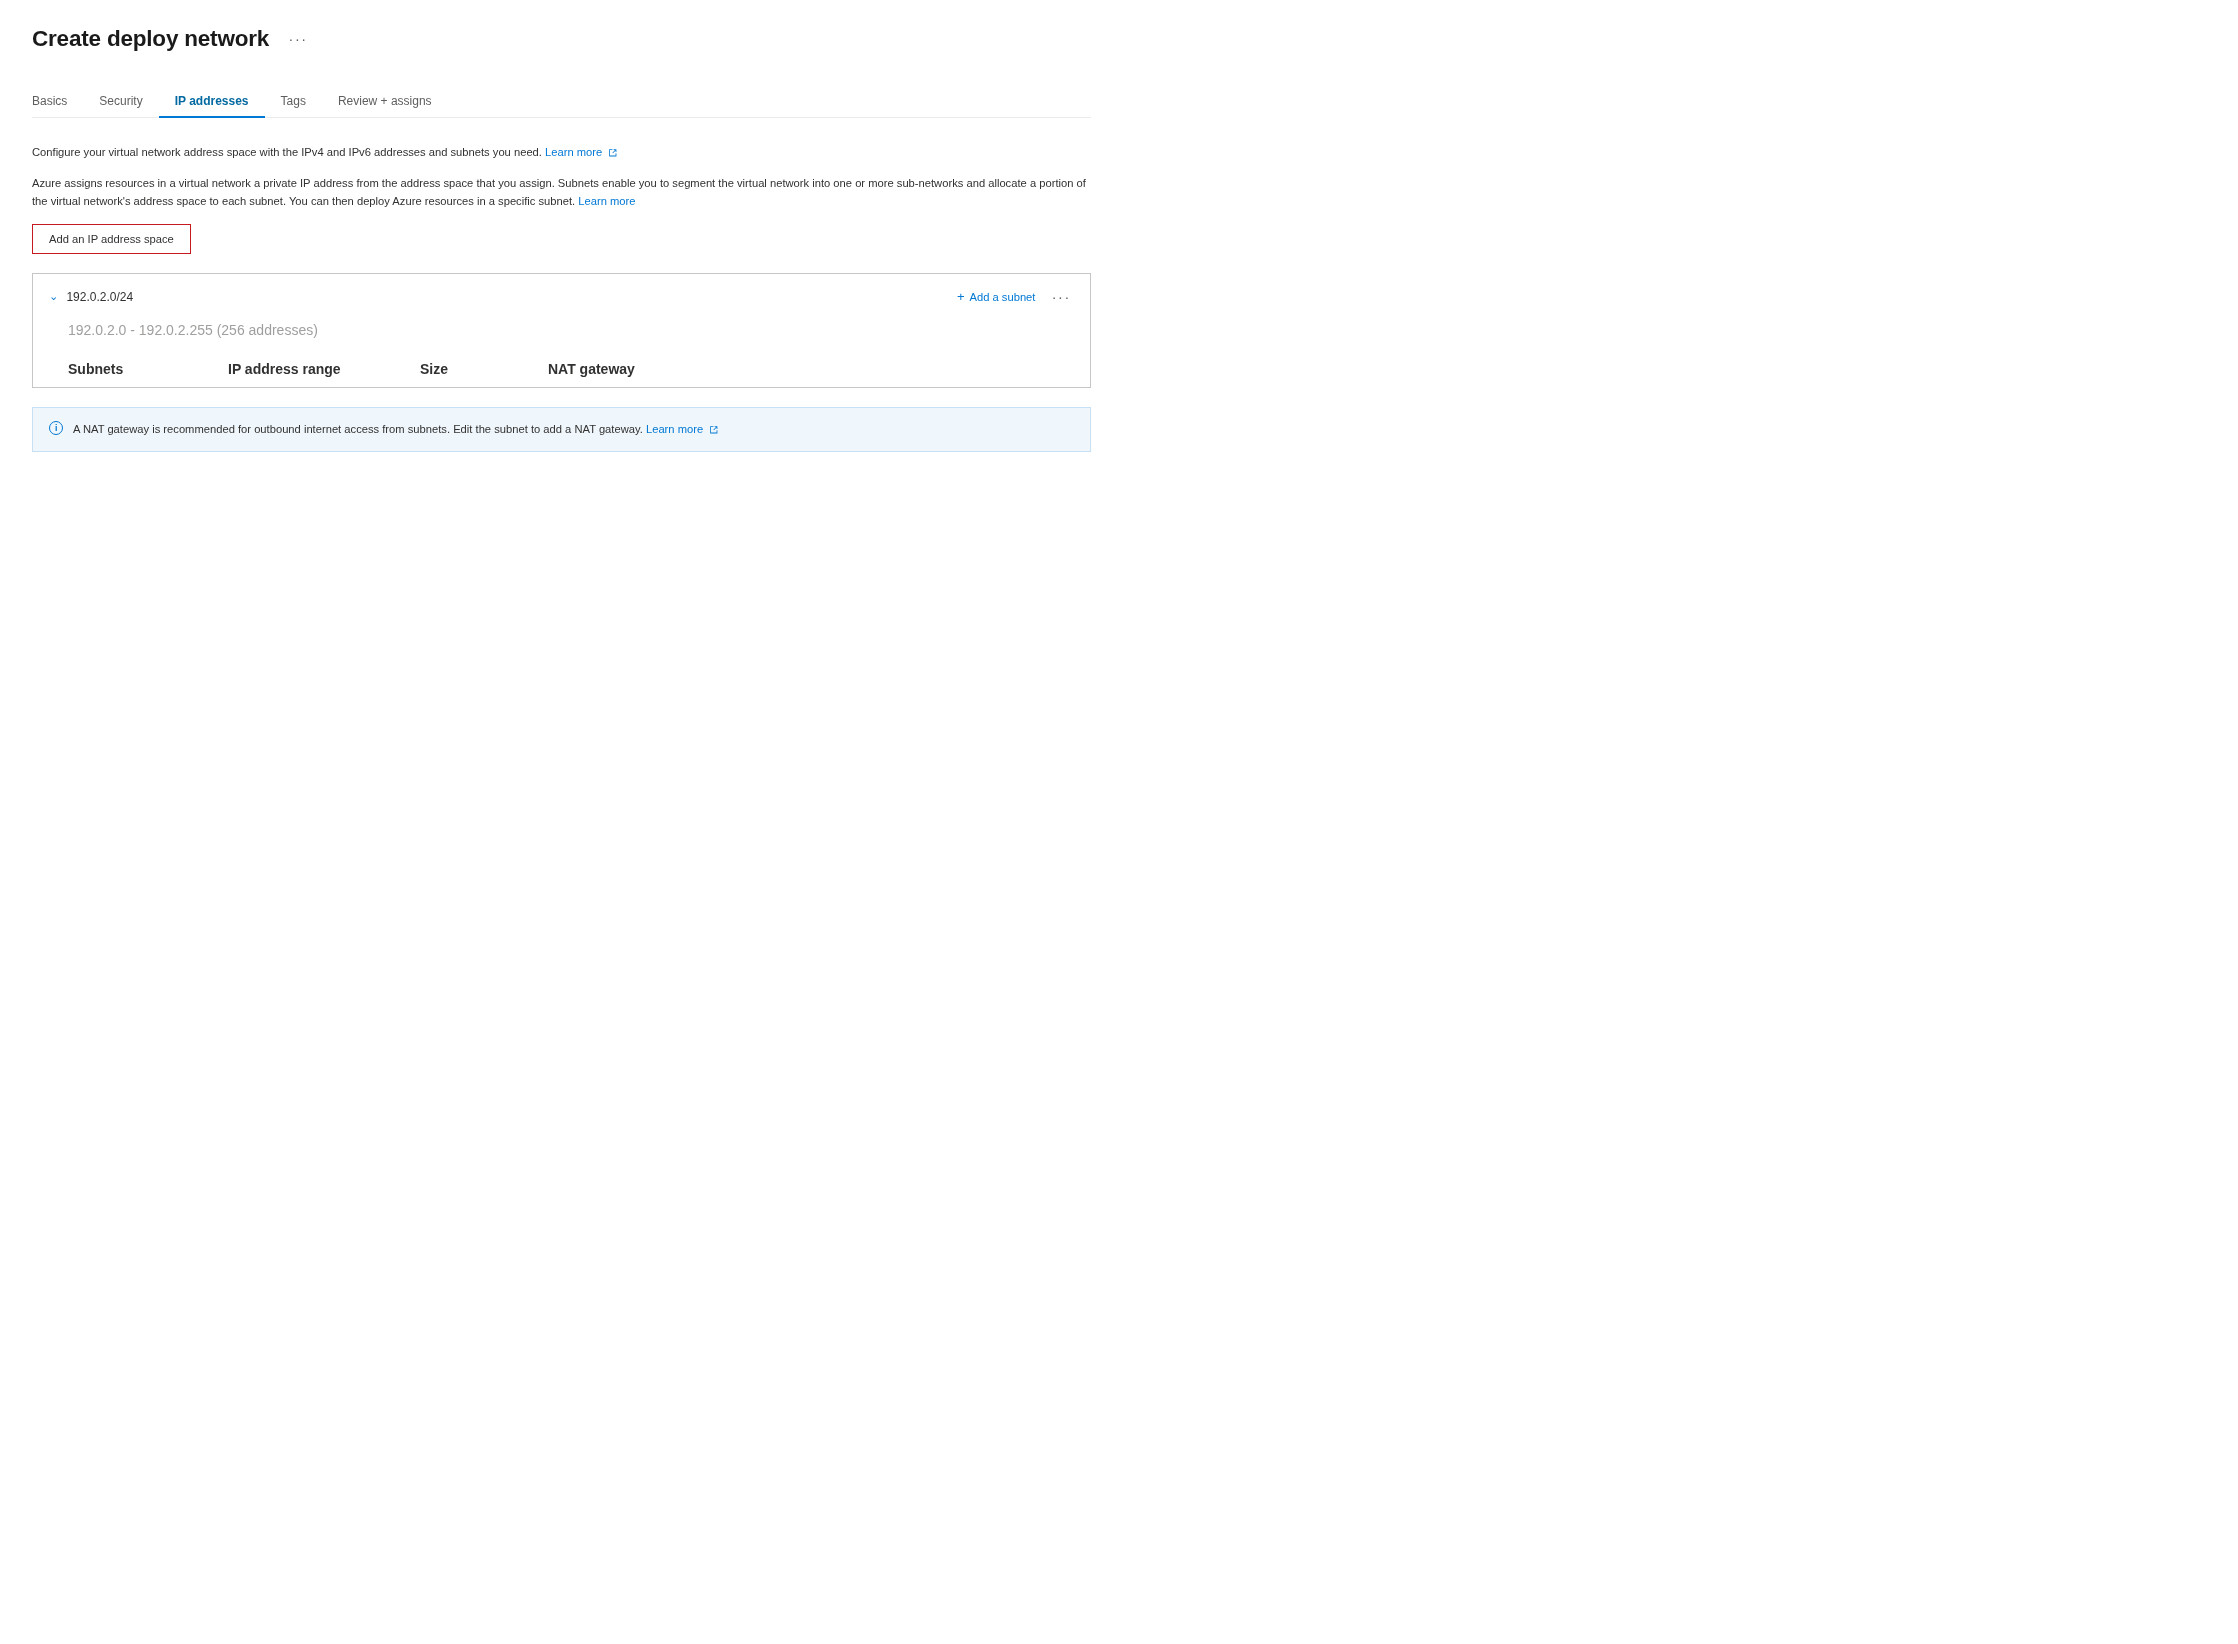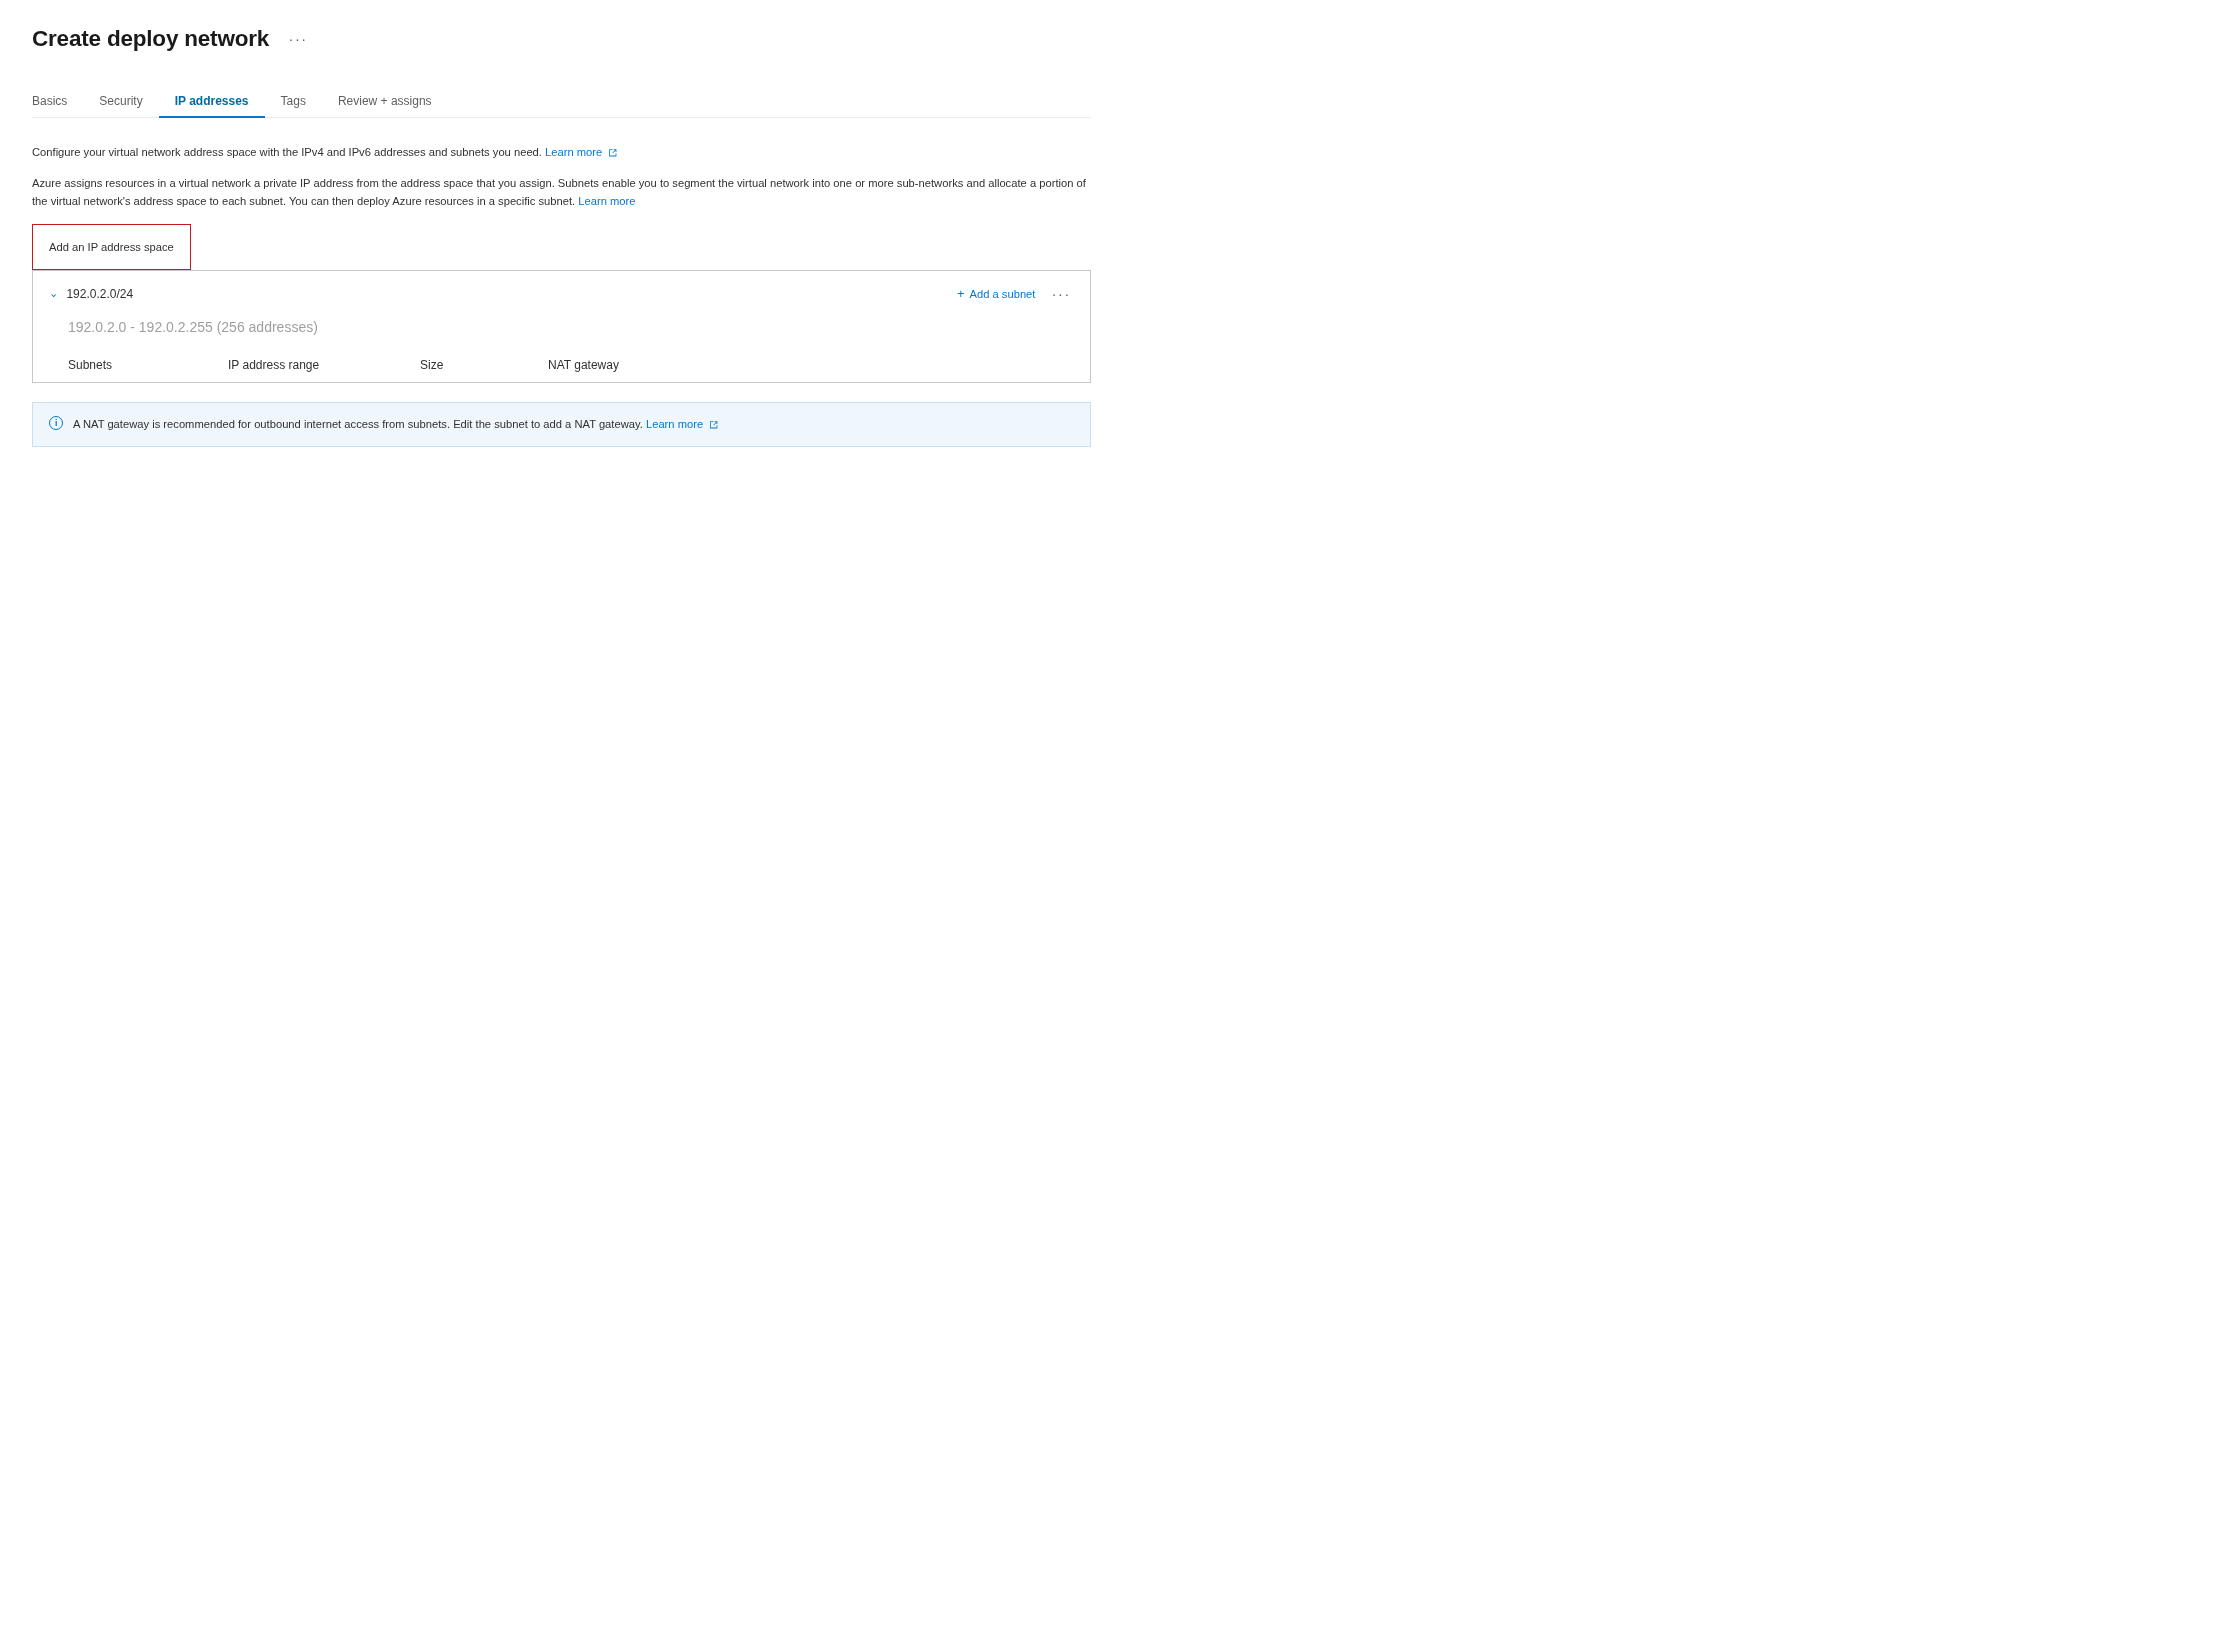--- a/index.html
+++ b/index.html
@@ -101,23 +101,24 @@
       width: 9.6px;
       height: 9.6px;
       margin-left: 2.4px;
       vertical-align: middle;
     }
 
     .add-ip-btn {
       border: 1.2px solid #c8191e;
       background: #ffffff;
       color: #323130;
-      padding: 16px 16px;
-      font-size: 11.2px;
-      cursor: pointer;
+      padding: 8px 16px;
+      font-size: 11.2px;
+      cursor: pointer;
+      margin-bottom: 19px;
       display: inline-block;
     }
 
     .ip-space-container {
       border: 0.8px solid #c8c6c4;
       margin-bottom: 19px;
     }
 
     .ip-space-header {
       display: flex;
@@ -185,22 +186,22 @@
 
     .subnet-table-header {
       display: grid;
       grid-template-columns: 160px 192px 128px 192px;
       padding: 9.6px 16px 9.6px 35px;
       background: #ffffff;
       gap: 0;
     }
 
     .subnet-col-header {
-      font-size: 12px;
-      font-weight: 400;
+      font-size: 14px;
+      font-weight: 700;
       color: #323130;
     }
 
     .nat-info-banner {
       background: #eff6fc;
       border: 0.8px solid #c7e0f4;
       padding: 13px 16px;
       display: flex;
       align-items: flex-start;
       gap: 9.6px;

